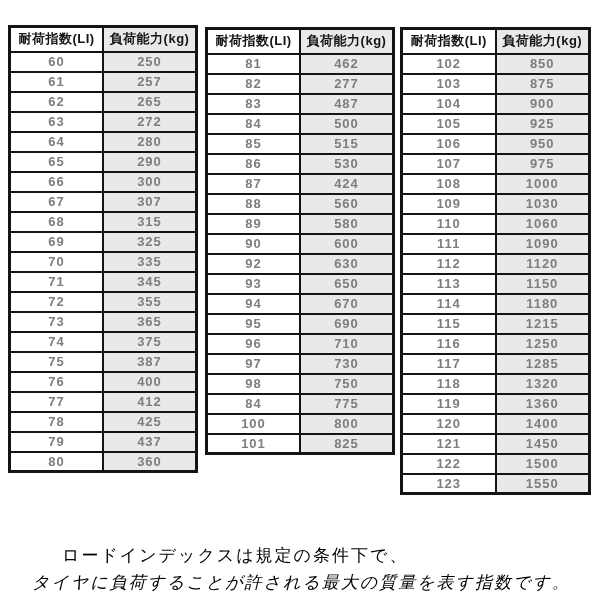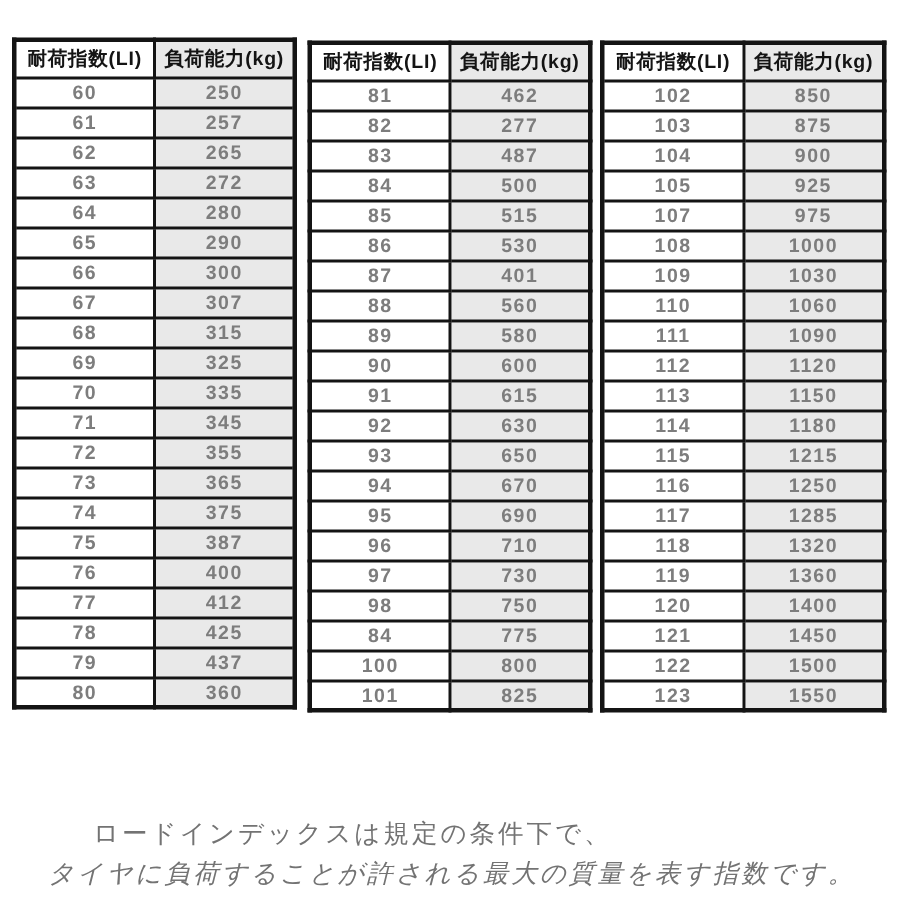--- a/index.html
+++ b/index.html
@@ -49,21 +49,21 @@
     letter-spacing: 1px;
   }
   table.li-table th:last-child,
   table.li-table td:last-child {
     background: #e9e9e9;
   }
   .caption {
     position: absolute;
     left: 0; top: 542px;
     width: 600px;
-    color: #737373;
+    color: #000000;
     font-size: 17px;
     line-height: 27px;
     letter-spacing: 2px;
   }
   .caption .line1 { padding-left: 62px; }
   .caption .line2 { padding-left: 32px; font-style: italic; }
 </style>
 </head>
 <body>
 
@@ -191,39 +191,35 @@
         <tr>
           <td>85</td>
           <td>515</td>
         </tr>
         <tr>
           <td>86</td>
           <td>530</td>
         </tr>
         <tr>
           <td>87</td>
-          <td>401</td>
+          <td>424</td>
         </tr>
         <tr>
           <td>88</td>
           <td>560</td>
         </tr>
         <tr>
           <td>89</td>
           <td>580</td>
         </tr>
         <tr>
           <td>90</td>
           <td>600</td>
         </tr>
         <tr>
-          <td>91</td>
-          <td>615</td>
-        </tr>
-        <tr>
           <td>92</td>
           <td>630</td>
         </tr>
         <tr>
           <td>93</td>
           <td>650</td>
         </tr>
         <tr>
           <td>94</td>
           <td>670</td>
@@ -275,20 +271,24 @@
           <td>103</td>
           <td>875</td>
         </tr>
         <tr>
           <td>104</td>
           <td>900</td>
         </tr>
         <tr>
           <td>105</td>
           <td>925</td>
+        </tr>
+        <tr>
+          <td>106</td>
+          <td>950</td>
         </tr>
         <tr>
           <td>107</td>
           <td>975</td>
         </tr>
         <tr>
           <td>108</td>
           <td>1000</td>
         </tr>
         <tr>

